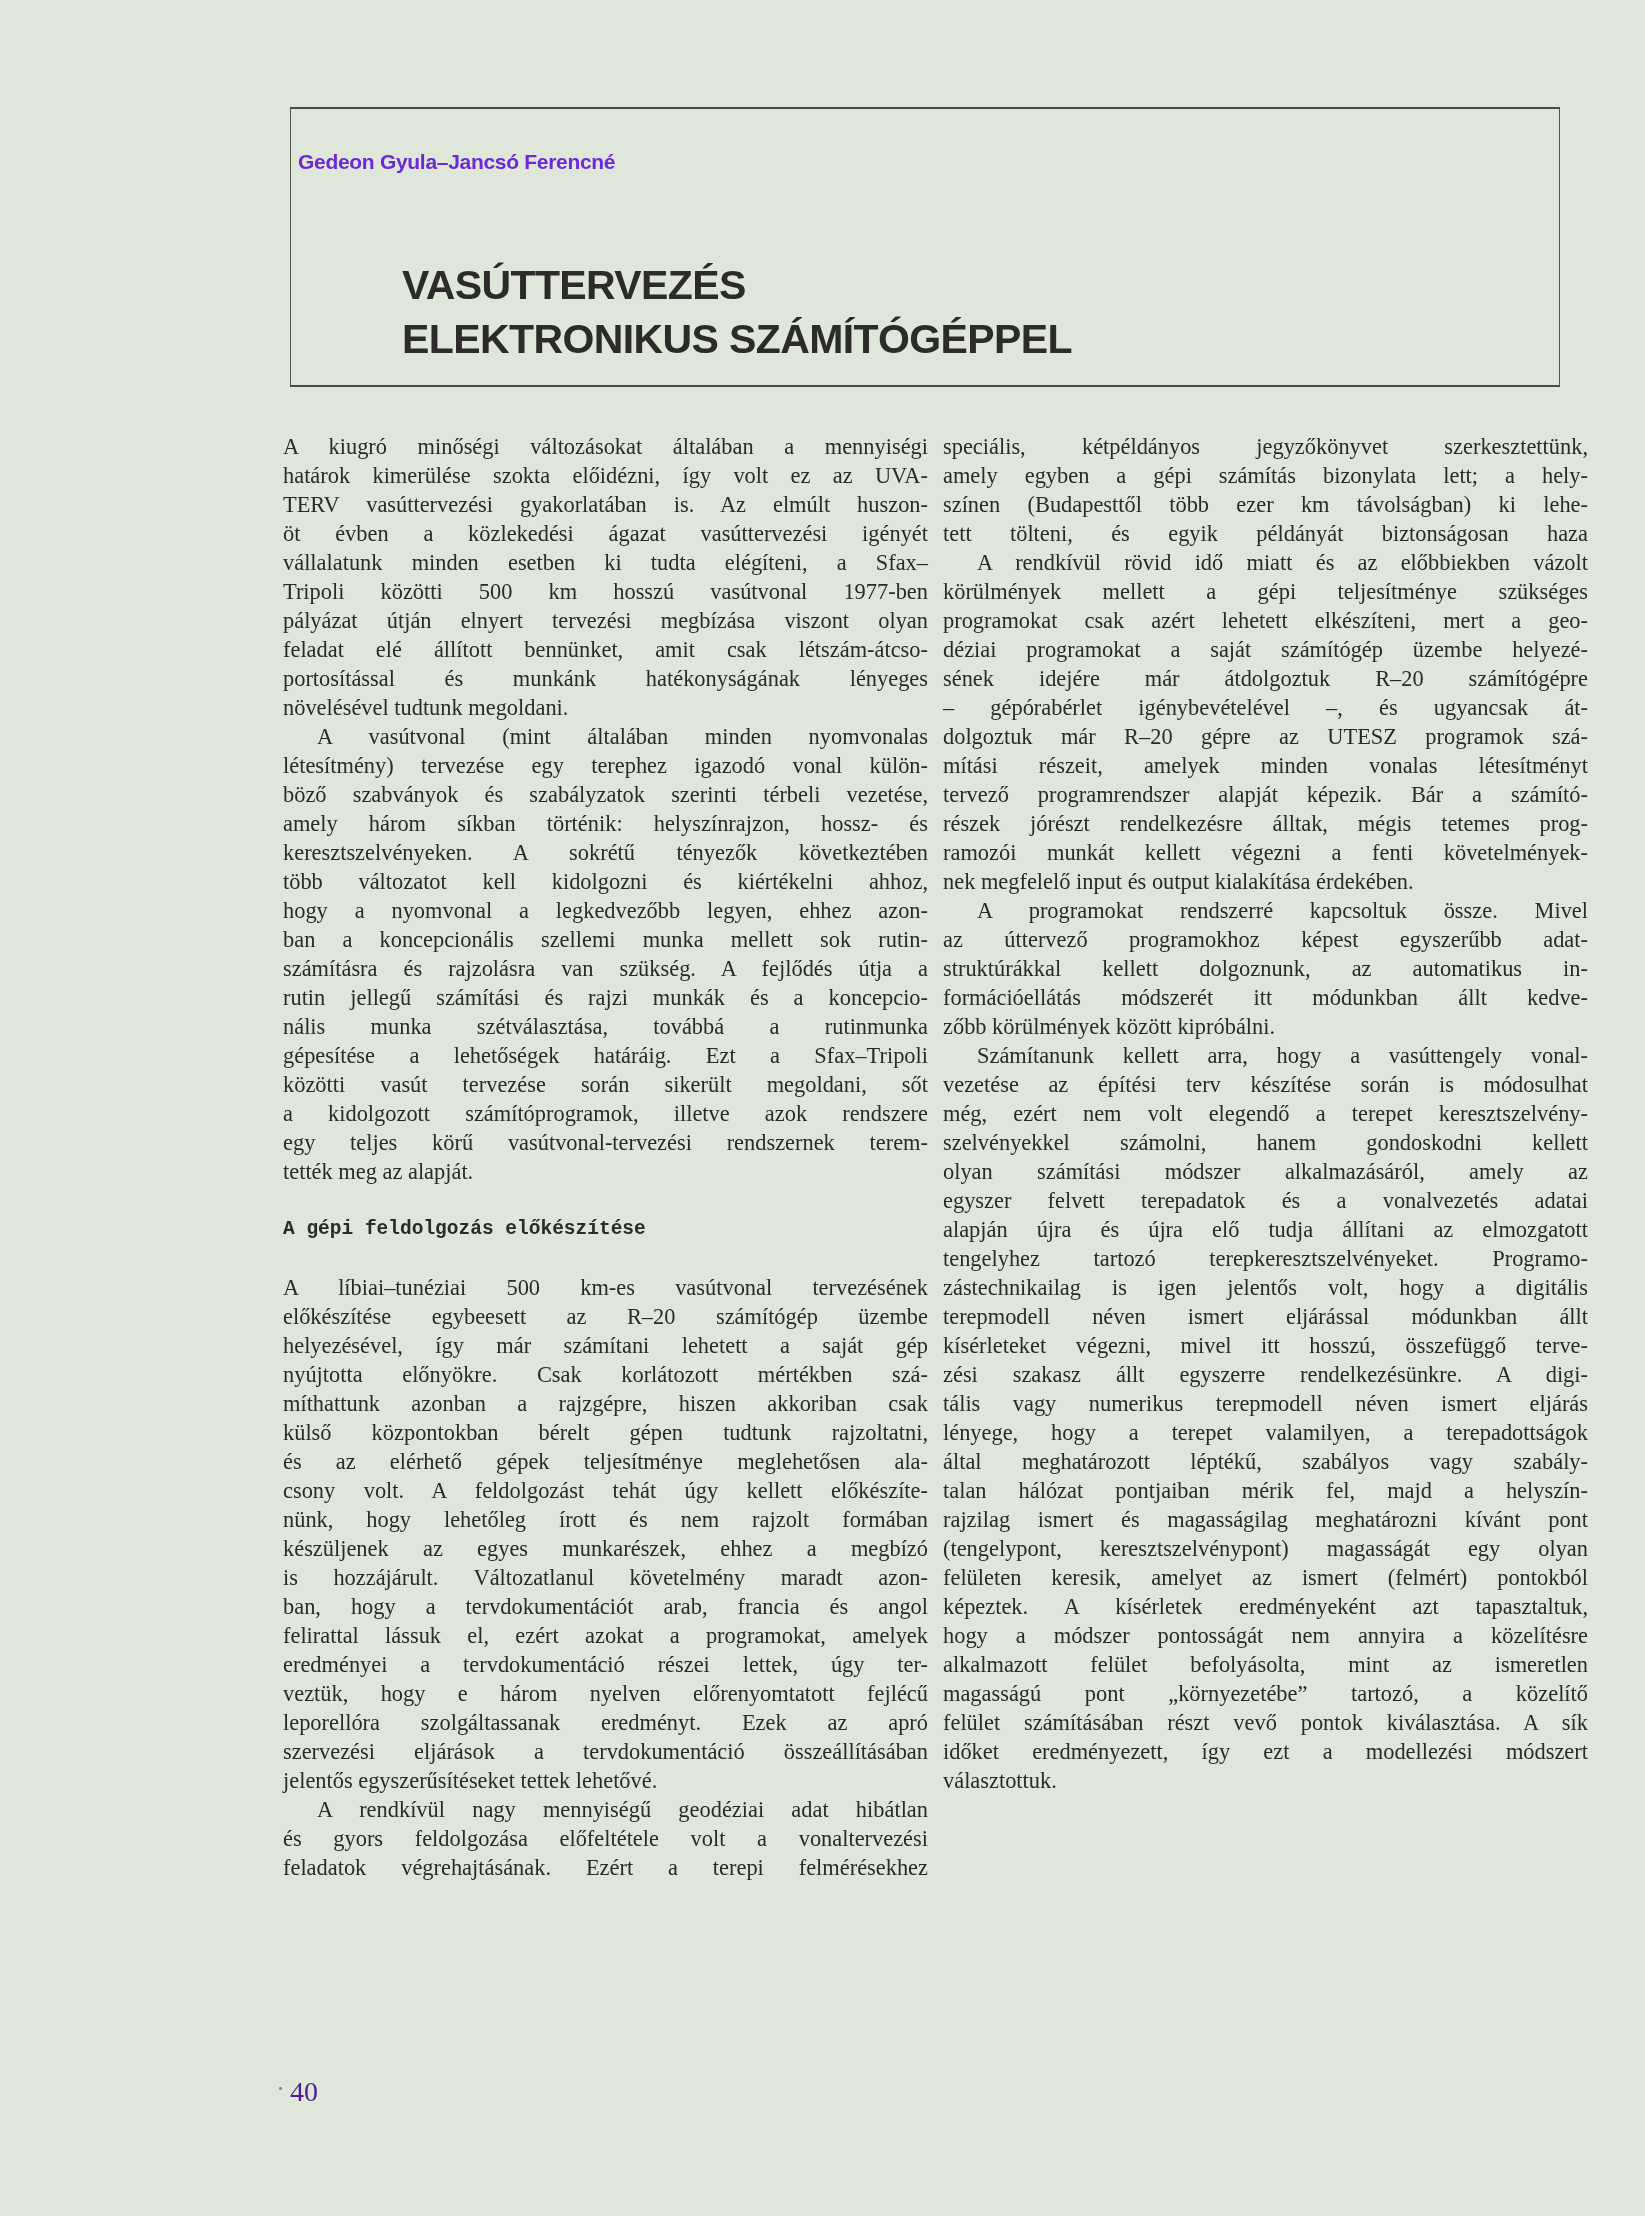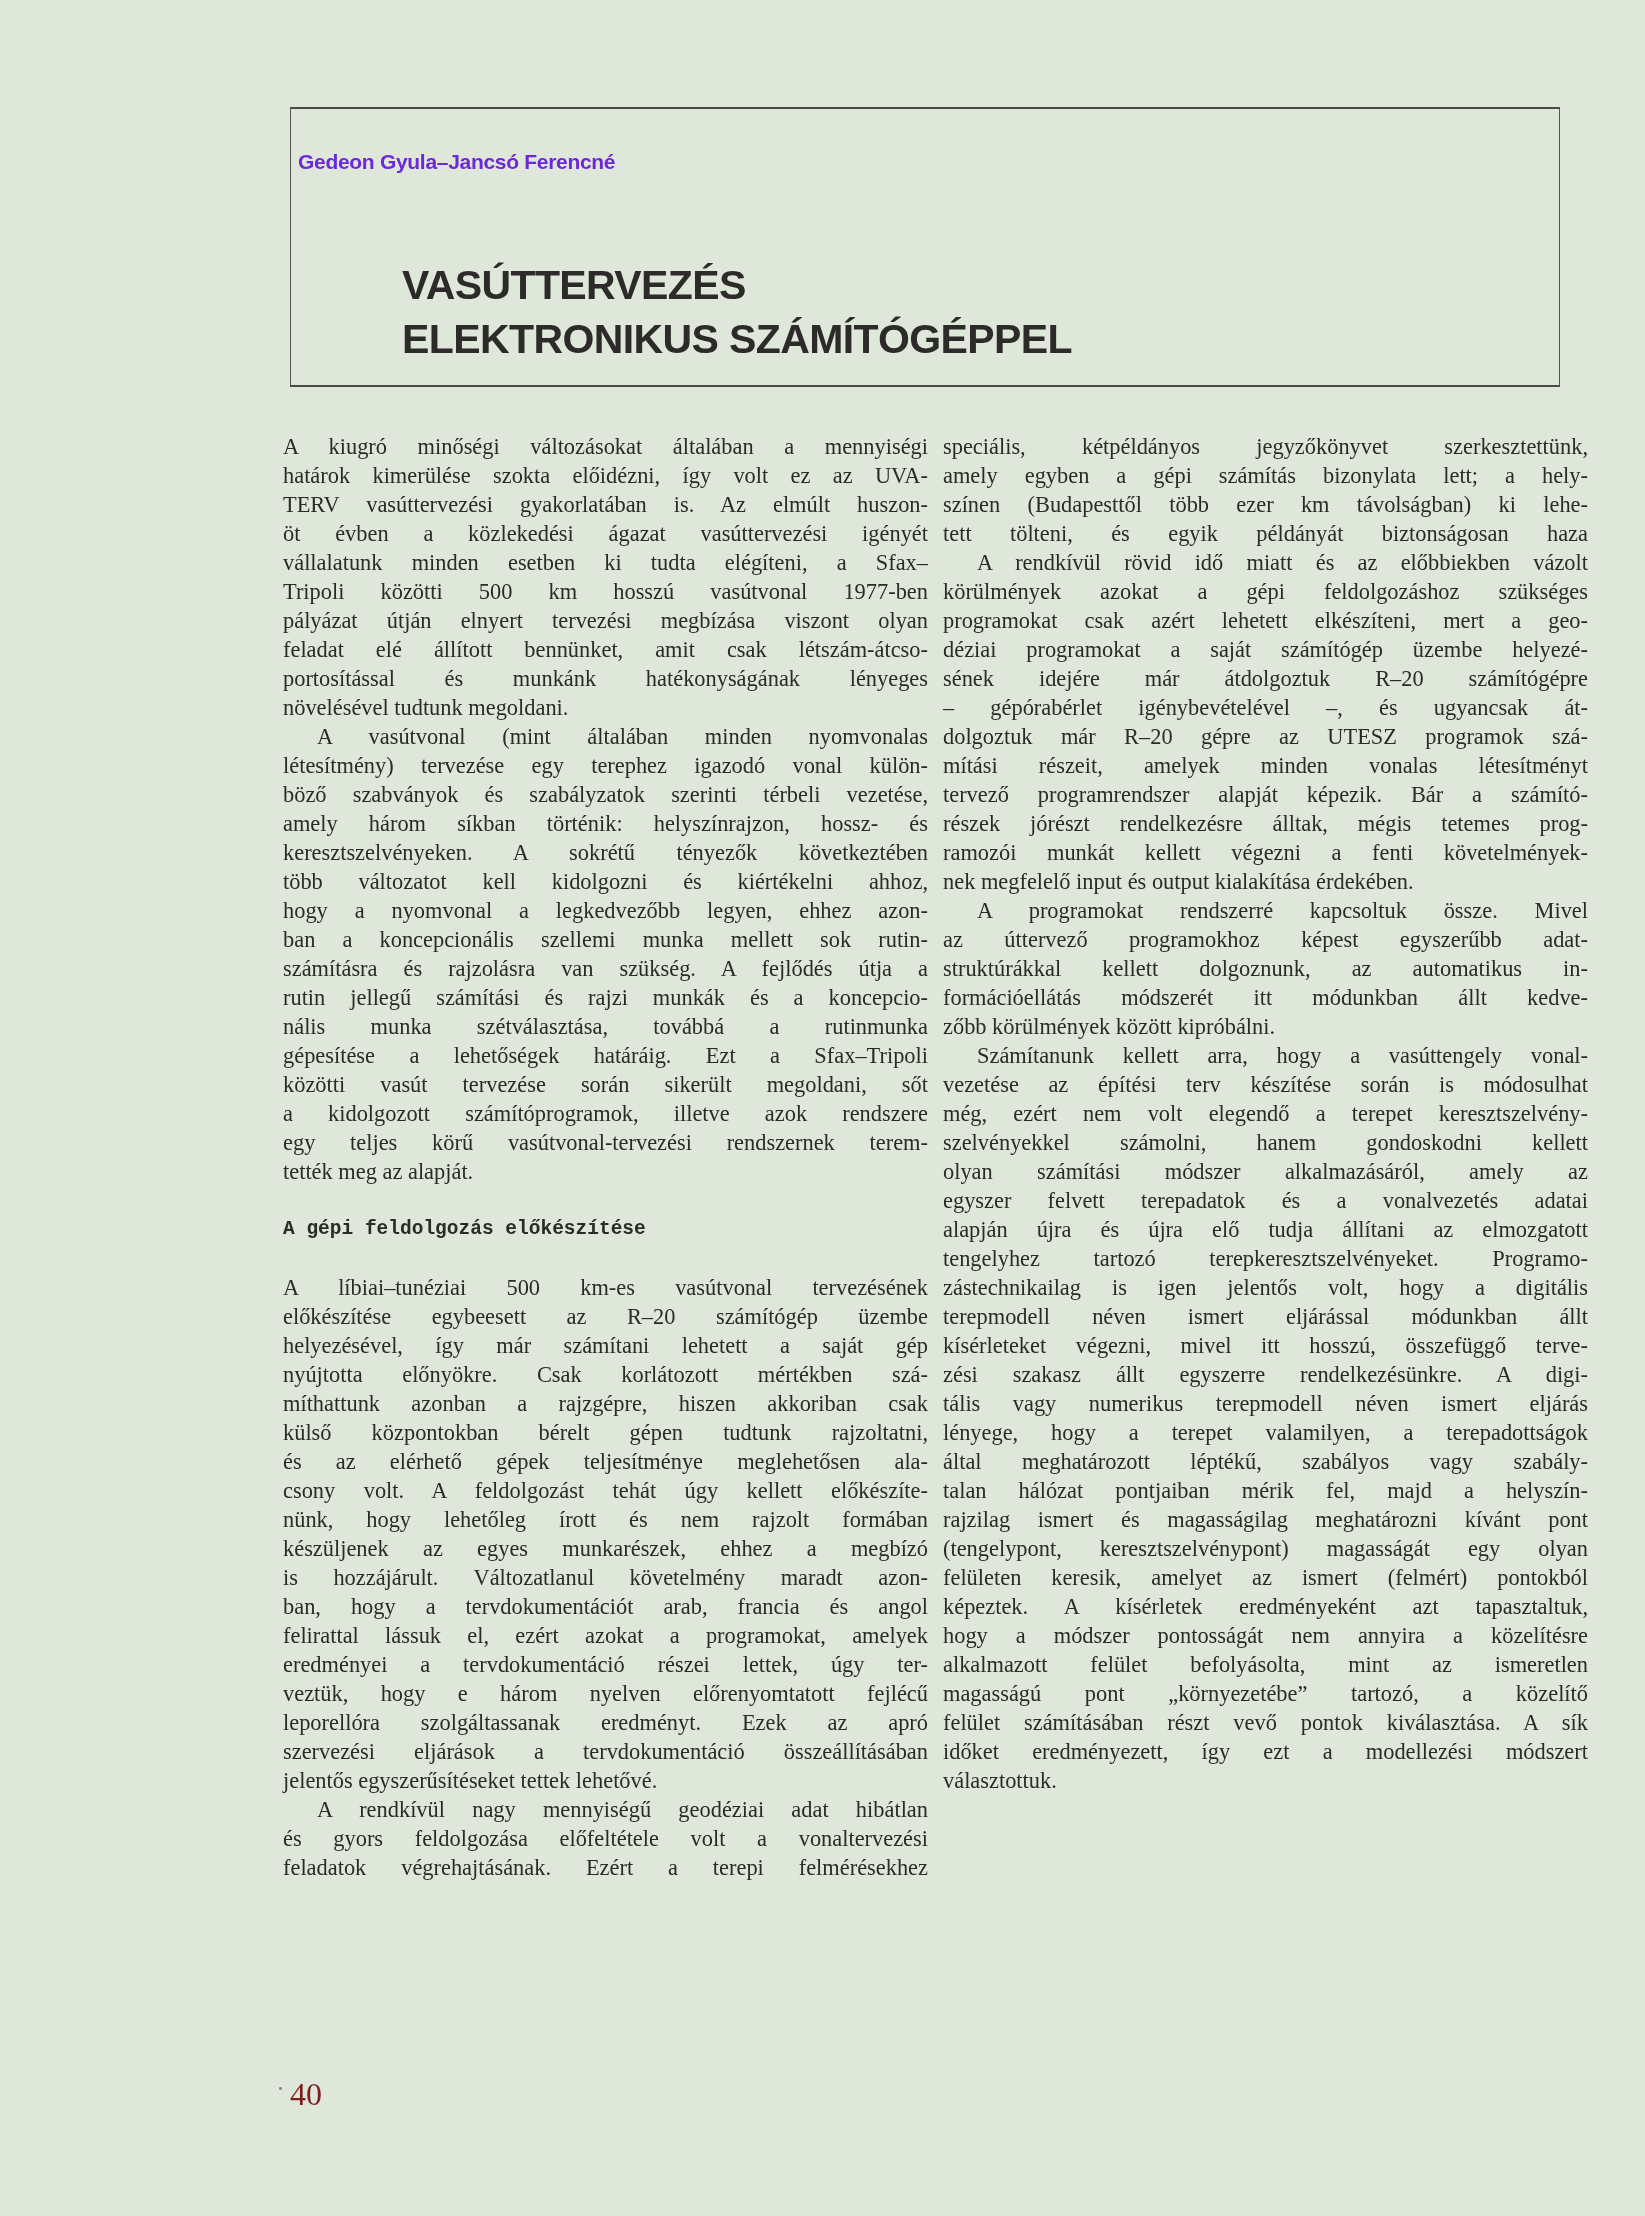--- a/index.html
+++ b/index.html
@@ -45,22 +45,22 @@
   .line.last { text-align-last: left; }
   .line.indent { padding-left: 34px; }
   .gap { height: 29px; }
   .section-heading {
     font-family: Liberation Mono, monospace;
     font-weight: bold; font-size: 19.5px; height: 29px; line-height: 29px;
     color: #2c2b29;
   }
   .page-number {
     position: absolute; left: 290px; top: 2076px;
-    font-family: "Liberation Serif", serif; font-size: 32px;
-    color: #7f1d1d;
+    font-family: "Liberation Serif", serif; font-size: 28px;
+    color: #4c1d95;
   }
   .speck { position: absolute; width: 3.2px; height: 3.2px; border-radius: 50%; background: #888; }
 </style>
 </head>
 <body>
 
 <div class="title-box"></div>
 <div class="authors">Gedeon Gyula–Jancsó Ferencné</div>
 <div class="main-title">
   <div>VASÚTTERVEZÉS</div>
@@ -129,21 +129,21 @@
   </div>
 <div class="column col-right" id="col-right">
     <div>
       <span class="line">speciális, kétpéldányos jegyzőkönyvet szerkesztettünk,</span>
       <span class="line">amely egyben a gépi számítás bizonylata lett; a hely-</span>
       <span class="line">színen (Budapesttől több ezer km távolságban) ki lehe-</span>
       <span class="line">tett tölteni, és egyik példányát biztonságosan haza</span>
     </div>
     <div>
       <span class="line indent">A rendkívül rövid idő miatt és az előbbiekben vázolt</span>
-      <span class="line">körülmények azokat a gépi feldolgozáshoz szükséges</span>
+      <span class="line">körülmények mellett a gépi teljesítménye szükséges</span>
       <span class="line">programokat csak azért lehetett elkészíteni, mert a geo-</span>
       <span class="line">déziai programokat a saját számítógép üzembe helyezé-</span>
       <span class="line">sének idejére már átdolgoztuk R–20 számítógépre</span>
       <span class="line">– gépórabérlet igénybevételével –, és ugyancsak át-</span>
       <span class="line">dolgoztuk már R–20 gépre az UTESZ programok szá-</span>
       <span class="line">mítási részeit, amelyek minden vonalas létesítményt</span>
       <span class="line">tervező programrendszer alapját képezik. Bár a számító-</span>
       <span class="line">részek jórészt rendelkezésre álltak, mégis tetemes prog-</span>
       <span class="line">ramozói munkát kellett végezni a fenti követelmények-</span>
       <span class="line last">nek megfelelő input és output kialakítása érdekében.</span>

